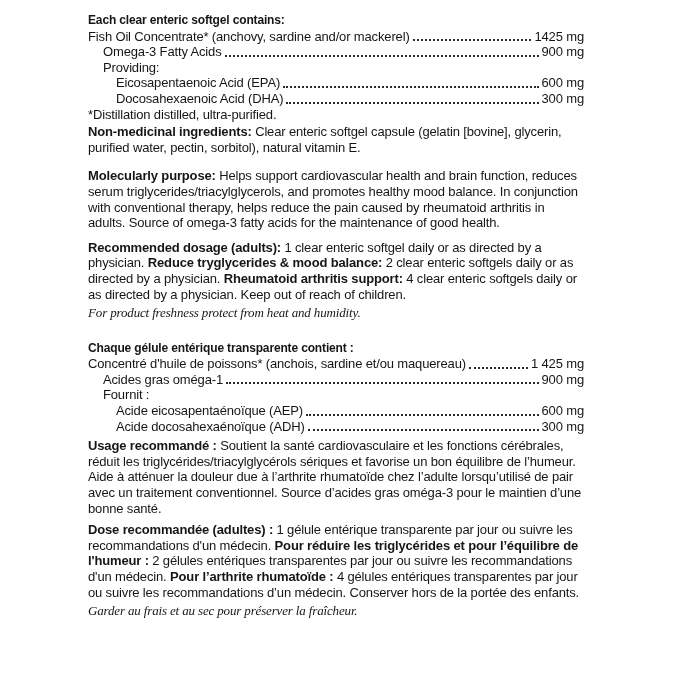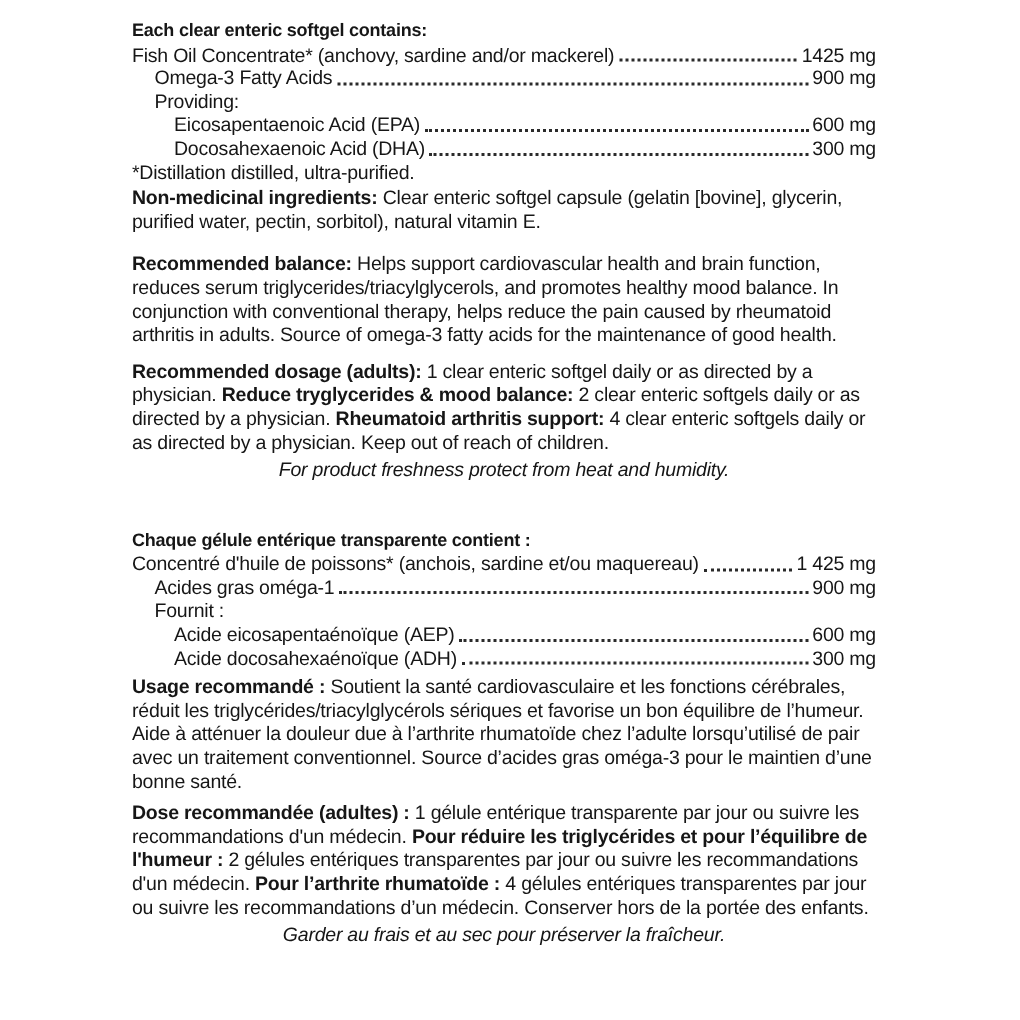--- a/index.html
+++ b/index.html
@@ -27,22 +27,22 @@
   }
   .val { white-space: nowrap; }
   .ind1 { padding-left: 15px; }
   .ind2 { padding-left: 28px; }
   .para { margin: 0; }
   .mt-xxs { margin-top: 2px; }
   .mt-xs  { margin-top: 4px; }
   .mt-sm  { margin-top: 6px; }
   .mt-md  { margin-top: 9px; }
   .mt-lg  { margin-top: 13px; }
-  .mt-xl  { margin-top: 32px; }
-  .center-it { margin: 3px 0 0 0; text-align: center; font-style: italic; }
+  .mt-xl  { margin-top: 20px; }
+  .center-it { margin: 3px 0 0 0; text-align: left; font-style: italic; font-family: Liberation Serif, serif; }
 </style>
 </head>
 <body>
 
 <div class="page">
 
   <section>
     <h2 class="hd">Each clear enteric softgel contains:</h2>
 
     <div class="frow">
@@ -62,21 +62,21 @@
       <span class="val">600 mg</span>
     </div>
     <div class="frow ind2">
       <span class="nm">Docosahexaenoic Acid (DHA)</span>
       <span class="leader"></span>
       <span class="val">300 mg</span>
     </div>
     <div>*Distillation distilled, ultra-purified.</div>
 
     <p class="para mt-xxs"><span class="b">Non-medicinal ingredients: </span><span>Clear enteric softgel capsule (gelatin [bovine], glycerin, purified water, pectin, sorbitol), natural vitamin E.</span></p>
-    <p class="para mt-lg"><span class="b">Recommended balance: </span><span>Helps support cardiovascular health and brain function, reduces serum triglycerides/triacylglycerols, and promotes healthy mood balance. In conjunction with conventional therapy, helps reduce the pain caused by rheumatoid arthritis in adults. Source of omega-3 fatty acids for the maintenance of good health.</span></p>
+    <p class="para mt-lg"><span class="b">Molecularly purpose: </span><span>Helps support cardiovascular health and brain function, reduces serum triglycerides/triacylglycerols, and promotes healthy mood balance. In conjunction with conventional therapy, helps reduce the pain caused by rheumatoid arthritis in adults. Source of omega-3 fatty acids for the maintenance of good health.</span></p>
     <p class="para mt-md"><span class="b">Recommended dosage (adults): </span><span>1 clear enteric softgel daily or as directed by a physician. </span><span class="b">Reduce tryglycerides &amp; mood balance: </span><span>2 clear enteric softgels daily or as directed by a physician. </span><span class="b">Rheumatoid arthritis support: </span><span>4 clear enteric softgels daily or as directed by a physician. Keep out of reach of children.</span></p>
     <p class="center-it">For product freshness protect from heat and humidity.</p>
   </section>
 
   <section class="mt-xl">
     <h2 class="hd">Chaque gélule entérique transparente contient :</h2>
 
     <div class="frow">
       <span class="nm">Concentré d'huile de poissons* (anchois, sardine et/ou maquereau)</span>
       <span class="leader"></span>

